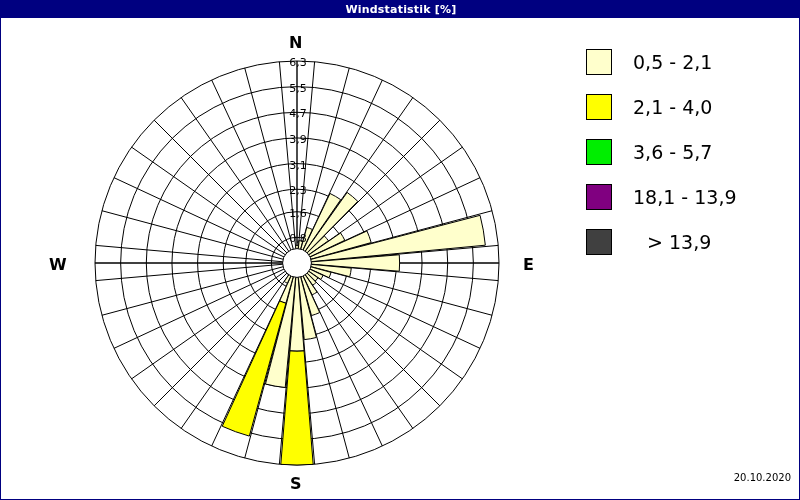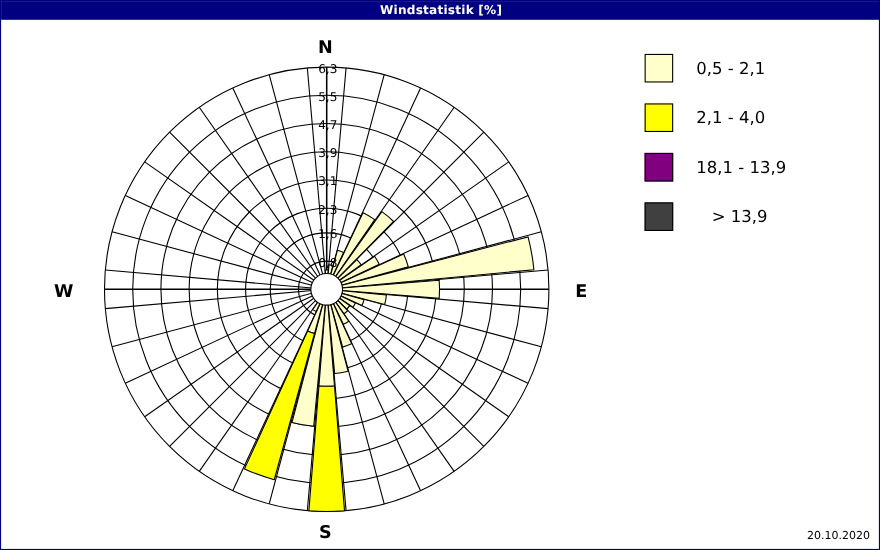--- a/index.html
+++ b/index.html
@@ -73,32 +73,32 @@
   }
   .legend-swatch {
     width: 26px;
     height: 26px;
     border: 1px solid #000000;
     box-sizing: border-box;
     flex: 0 0 auto;
   }
   .legend-label {
     margin-left: 21px;
-    font-size: 15px;
+    font-size: 19px;
     color: #000000;
     white-space: nowrap;
     font-family: "DejaVu Sans", sans-serif;
   }
   .legend-label.indent {
     margin-left: 35px;
   }
   #date-stamp {
     position: absolute;
     right: 8px;
-    bottom: 6px;
+    bottom: 16px;
     font-size: 10px;
     color: #000000;
     font-family: "DejaVu Sans", sans-serif;
   }
 </style>
 </head>
 <body>
 
 <div id="app">
 
@@ -212,20 +212,24 @@
   <div id="legend">
       <div class="legend-row">
         <span class="legend-swatch" style="background: rgb(255, 255, 204);"></span>
         <span class="legend-label">0,5 - 2,1</span>
       </div>
       <div class="legend-row">
         <span class="legend-swatch" style="background: rgb(255, 255, 0);"></span>
         <span class="legend-label">2,1 - 4,0</span>
       </div>
       <div class="legend-row">
+        <span class="legend-swatch" style="background: rgb(0, 238, 0);"></span>
+        <span class="legend-label">3,6 - 5,7</span>
+      </div>
+      <div class="legend-row">
         <span class="legend-swatch" style="background: rgb(128, 0, 128);"></span>
         <span class="legend-label">18,1 - 13,9</span>
       </div>
       <div class="legend-row">
         <span class="legend-swatch" style="background: rgb(64, 64, 64);"></span>
         <span class="legend-label indent">&gt; 13,9</span>
       </div>
     </div>
 
   <div id="date-stamp">20.10.2020</div>

